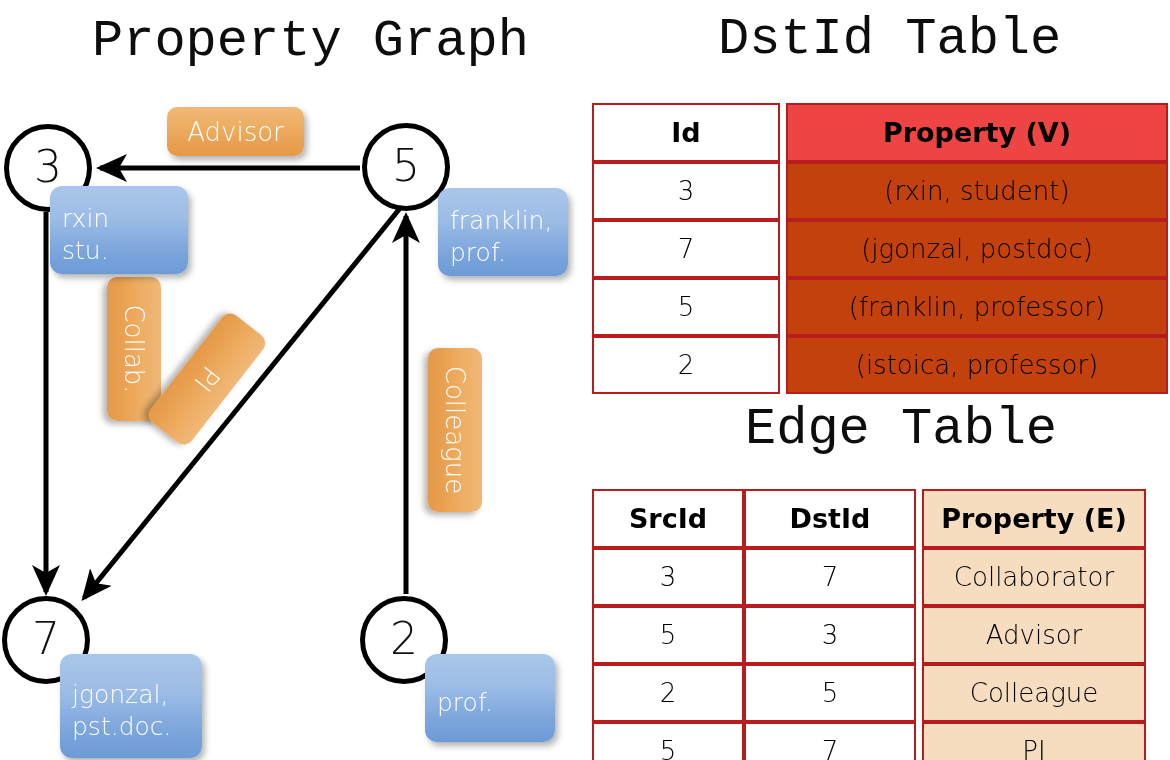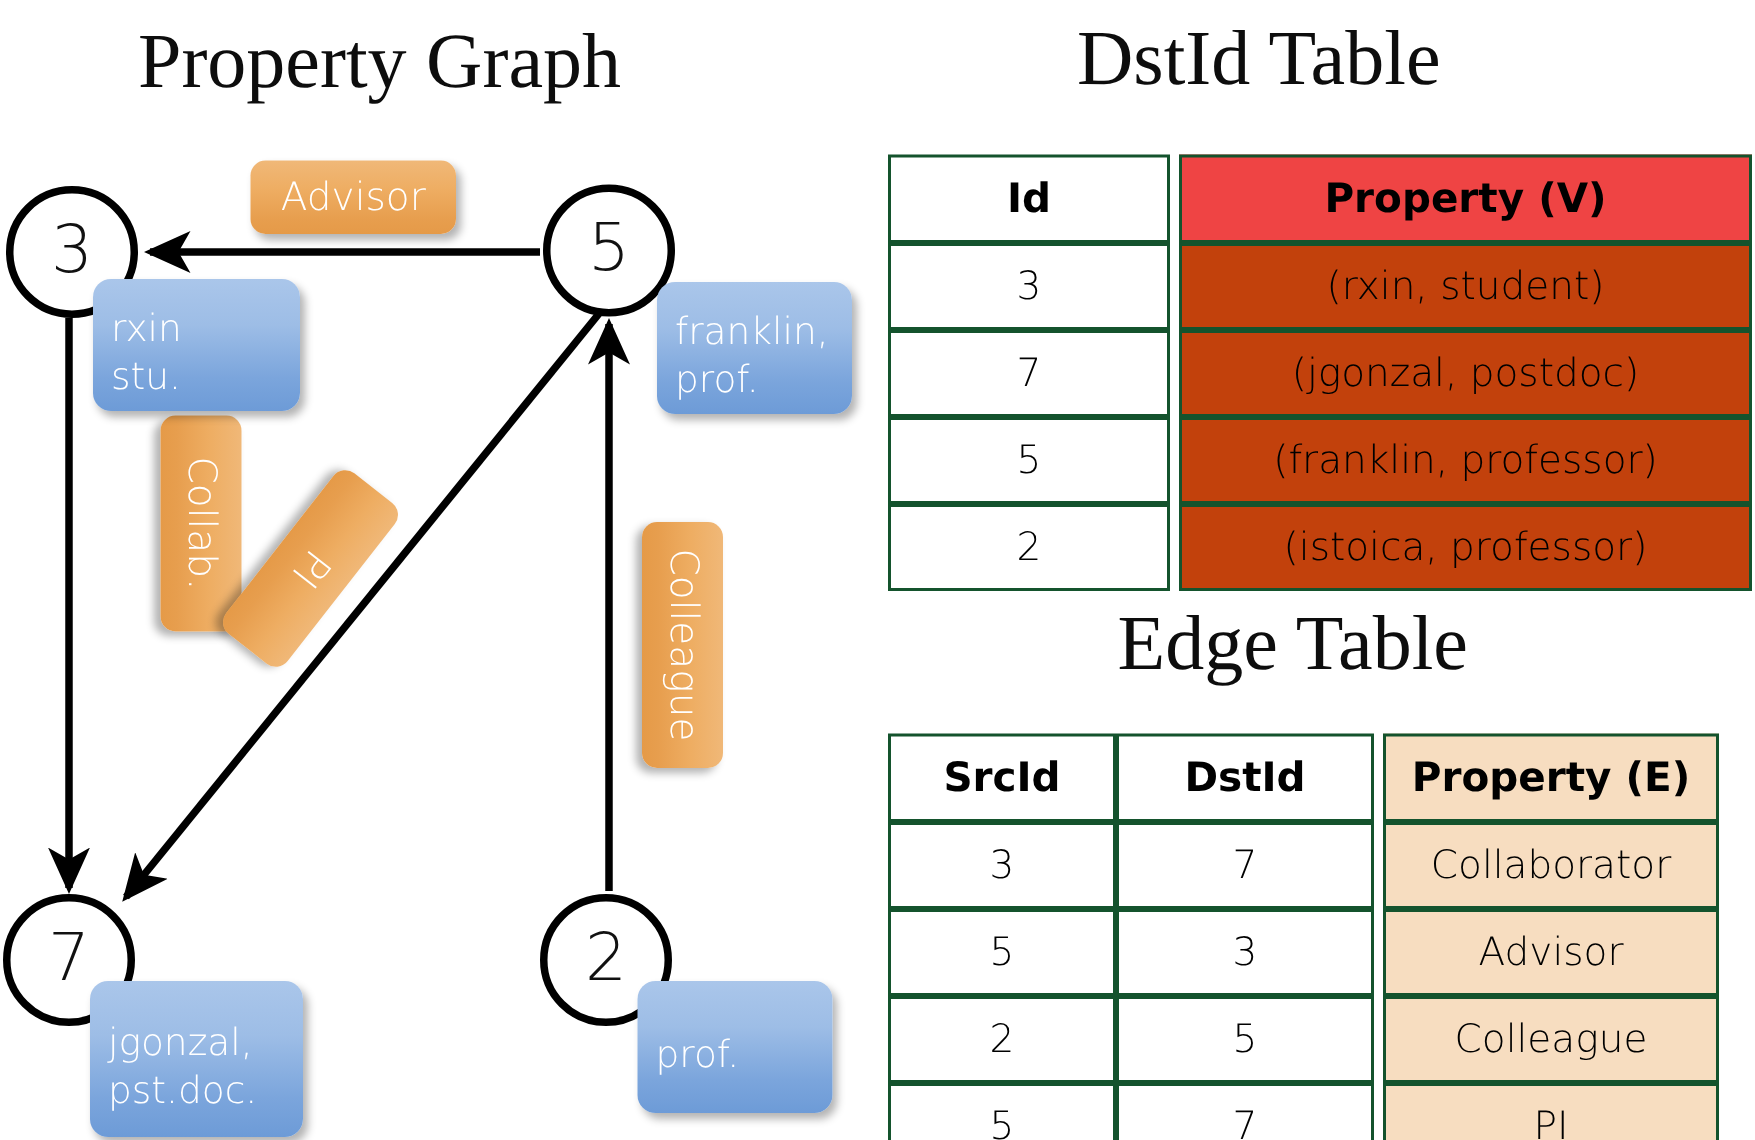--- a/index.html
+++ b/index.html
@@ -12,21 +12,21 @@
     height: 760px;
     position: relative;
     overflow: hidden;
     font-family: "Liberation Sans", sans-serif;
     color: #000000;
   }
 
   
   .big-title {
     position: absolute;
-    font-family: Liberation Serif, serif;
+    font-family: Liberation Mono, monospace;
     font-weight: 300;
     font-size: 52px;
     line-height: 1;
     letter-spacing: 0px;
     white-space: nowrap;
     color: #0d0d0d;
   }
   #title-property-graph { left: 92px;  top: 16px; }
   #title-vertex-table   { left: 718px; top: 14px; }
   #title-edge-table     { left: 745px; top: 404px; }
@@ -81,21 +81,21 @@
     font-weight: 300;
     font-size: 25px;
     line-height: 1.28;
     padding: 9px 0 0 12px;
     box-sizing: border-box;
     display: flex;
     flex-direction: column;
     justify-content: center;
   }
   .prop-box span { display: block; white-space: nowrap; }
-  #propbox-rxin      { left: 62px;  top: 186px; width: 138px; height: 88px; }
+  #propbox-rxin      { left: 50px;  top: 186px; width: 138px; height: 88px; }
   #propbox-franklin  { left: 438px; top: 188px; width: 130px; height: 88px; }
   #propbox-jgonzal   { left: 60px;  top: 654px; width: 142px; height: 104px; }
   #propbox-istoica   { left: 425px; top: 654px; width: 130px; height: 88px; }
 
   
   .elabel {
     position: absolute;
     border-radius: 10px;
     background: linear-gradient(to bottom, #f0b878 0%, #eead62 40%, #e79e4e 80%, #e59a48 100%);
     box-shadow: 3px 4px 6px rgba(0,0,0,0.30);
@@ -131,21 +131,21 @@
 
   
   .tbl {
     position: absolute;
     border-collapse: separate;
     border-spacing: 0;
     font-family: "DejaVu Sans", sans-serif;
     font-weight: 300;
   }
   .tbl td, .tbl th {
-    border: 2px solid #14532d;
+    border: 2px solid #b91c1c;
     text-align: center;
     font-weight: 300;
     font-size: 26px;
     padding: 12px;
     height: 46px;
     background: #ffffff;
     box-sizing: border-box;
   }
   .tbl th { font-weight: 700; font-size: 27px; }
   .sepcol { border: none !important; width: 6px; background: #ffffff !important; padding:0 !important; }

